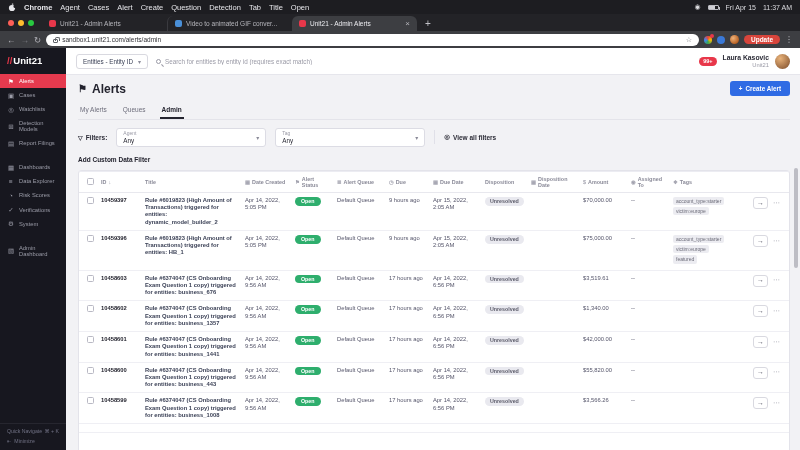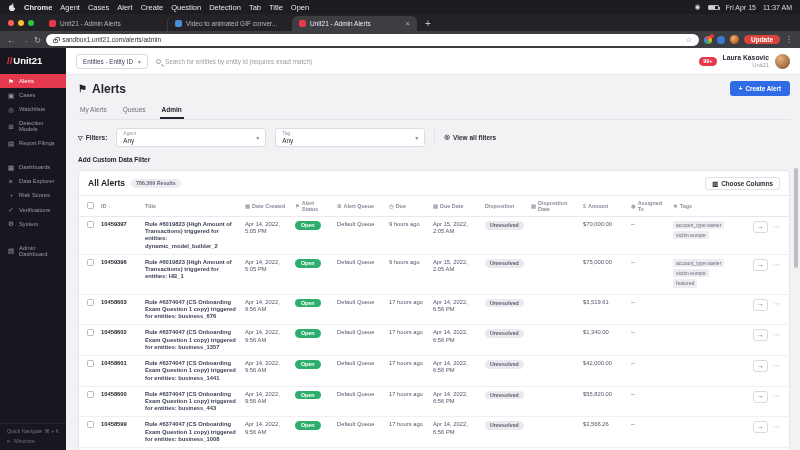--- a/index.html
+++ b/index.html
@@ -344,28 +344,20 @@
         <span class="vdiv"></span>
         <span class="view-all">
           <span class="eye-glyph">◎</span>
           <span>View all filters</span>
         </span>
       </div>
 
       <div class="add-custom">Add Custom Data Filter</div>
 
       <div class="card">
-        <div class="card-header">
-          <span class="card-title">All Alerts</span>
-          <span class="results-pill">786,369 Results</span>
-          <span class="choose-cols">
-            <span>▥</span>
-            <span>Choose Columns</span>
-          </span>
-        </div>
         <div class="thead">
             <span class="cell c-check"><span class="checkbox"></span></span>
             <span class="cell hcell c-id">
               <span>ID</span>
               <span class="hicon">↓</span>
             </span>
             <span class="cell hcell c-title">
               <span>Title</span>
             </span>
             <span class="cell hcell c-date">

